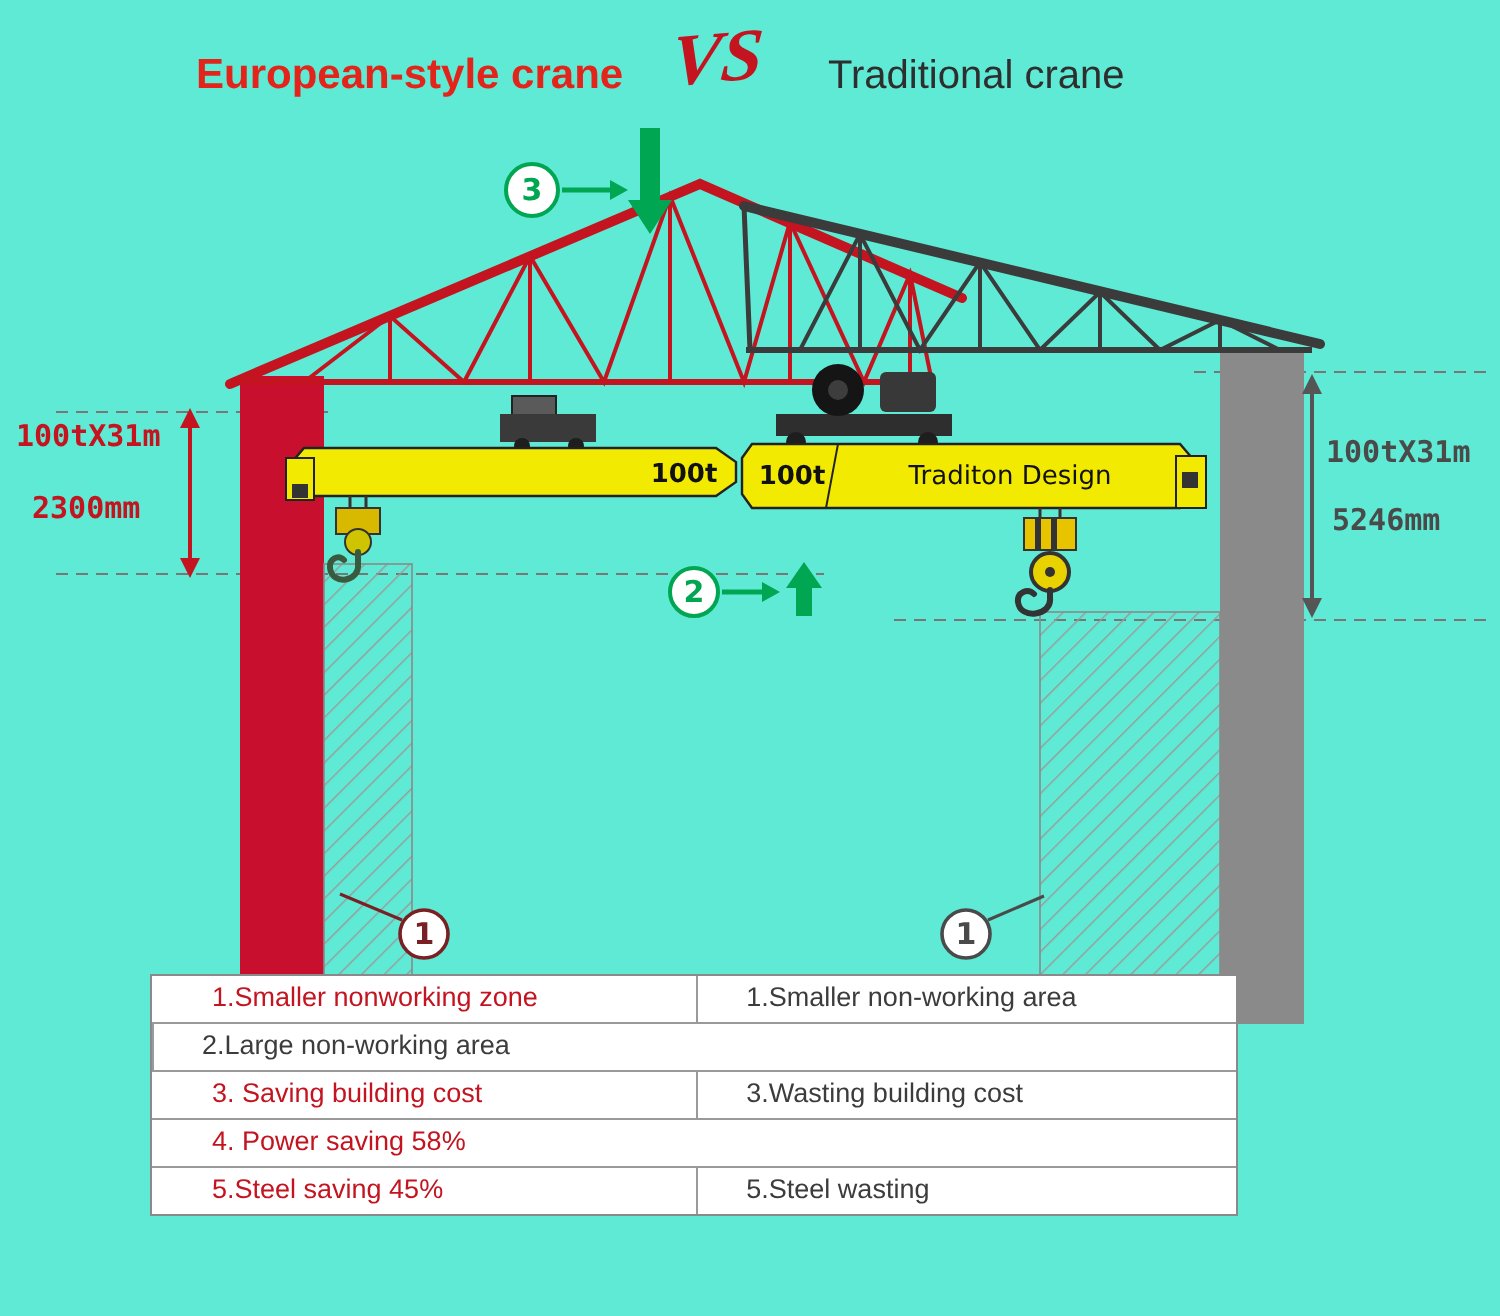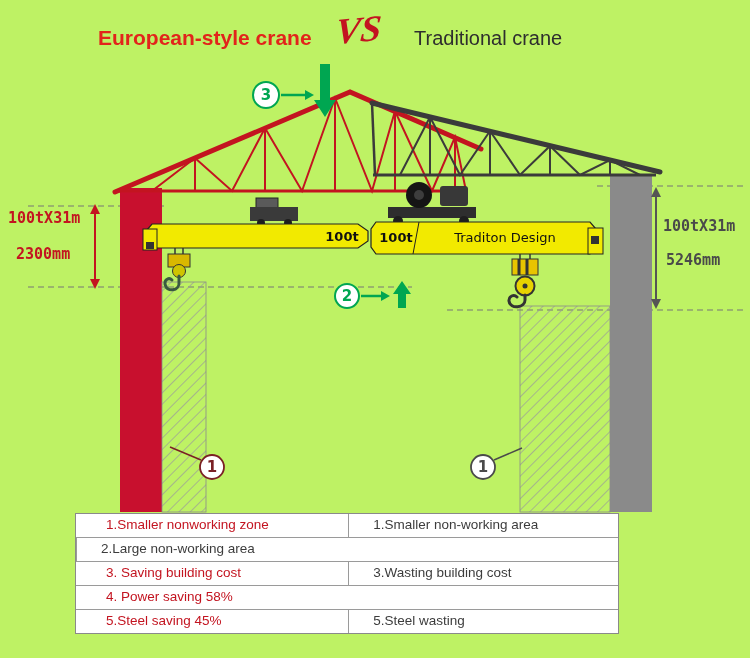--- a/index.html
+++ b/index.html
@@ -1,32 +1,32 @@
 <!DOCTYPE html>
 <html><head>
 <meta charset="utf-8">
 <style>
   html,body { margin:0; padding:0; background:#fff; }
-  .stage { position:relative; width:750px; height:658px; background:#bef264;
+  .stage { position:relative; width:750px; height:658px; background:#5eead4;
            font-family:"Liberation Sans", sans-serif; overflow:hidden; }
 
   .title-left  { position:absolute; left:98px;  top:26px; font-size:21px; font-weight:600; color:#e2241b; }
   .title-vs    { position:absolute; left:336px; top:8px;  font-size:37px; font-weight:bold; font-style:italic;
                  color:#c31420; font-family:"Liberation Serif", serif;
                  transform:skewX(-10deg) rotate(-5deg); }
   .title-right { position:absolute; left:414px; top:27px; font-size:20px; color:#2e2e2e; }
 
   .diagram { position:absolute; left:0; top:0; }
 
   svg text.dim        { font-family:"DejaVu Sans Mono", monospace; font-size:15px; font-weight:700; }
   svg text.beam-label { font-family:"DejaVu Sans", sans-serif; font-size:13px; font-weight:700; fill:#111; }
   svg text.beam-name  { font-family:"DejaVu Sans", sans-serif; font-size:13px; fill:#111; }
   svg text.marker-num { font-family:"DejaVu Sans", sans-serif; font-size:15px; font-weight:700; }
 
-  .comp-table { position:absolute; left:75px; top:513px; width:544px; box-sizing:border-box;
+  .comp-table { position:absolute; left:75px; top:487px; width:544px; box-sizing:border-box;
                 border:1px solid #8a8a8a; background:#fff; }
   .trow { display:flex; border-top:1px solid #9a9a9a; }
   .trow:first-child { border-top:none; }
   .tcell { box-sizing:border-box; height:23px; line-height:22px; font-size:13.5px; white-space:nowrap; overflow:hidden; }
   .tcell.lft { width:300px; padding-left:30px; color:#c31420; }
   .tcell.rgt { width:298px; padding-left:24px; color:#3c3c3c; border-left:1px solid #9a9a9a; }
 </style>
 </head>
 <body>
 

